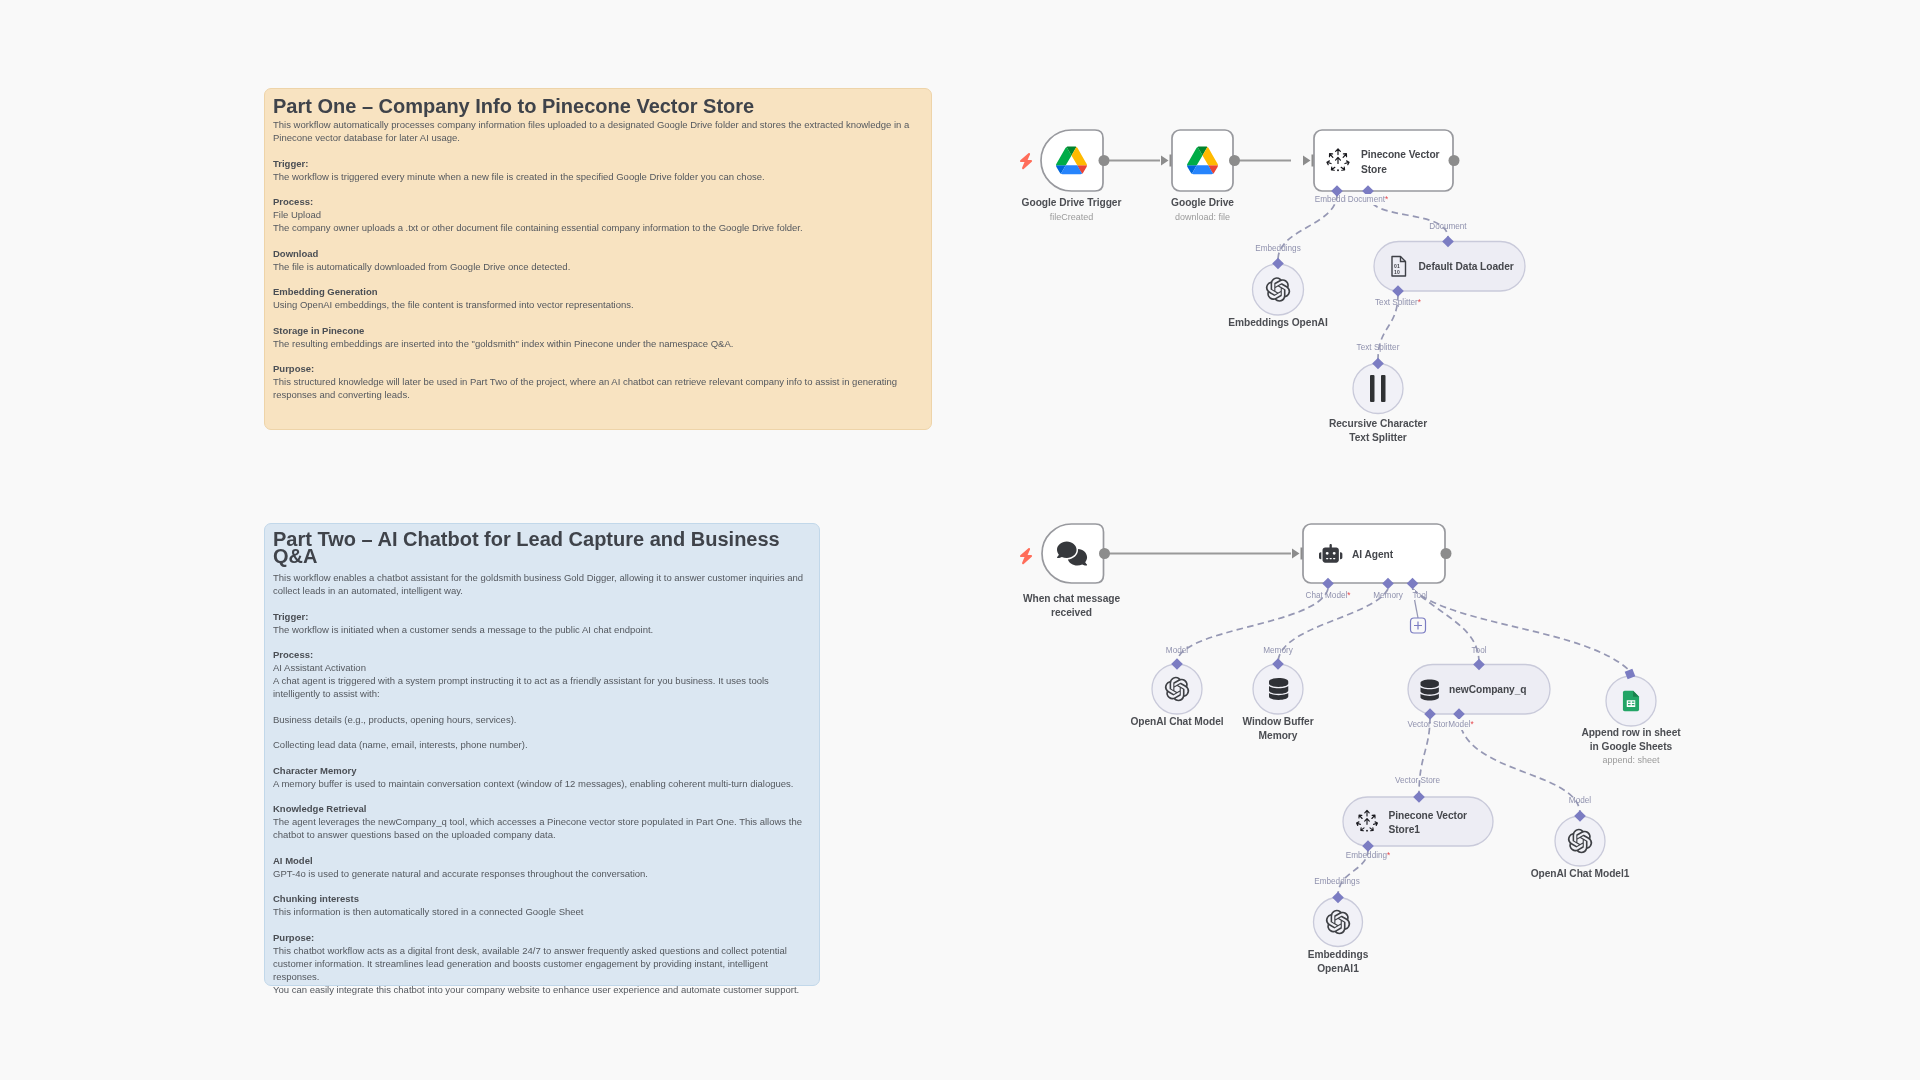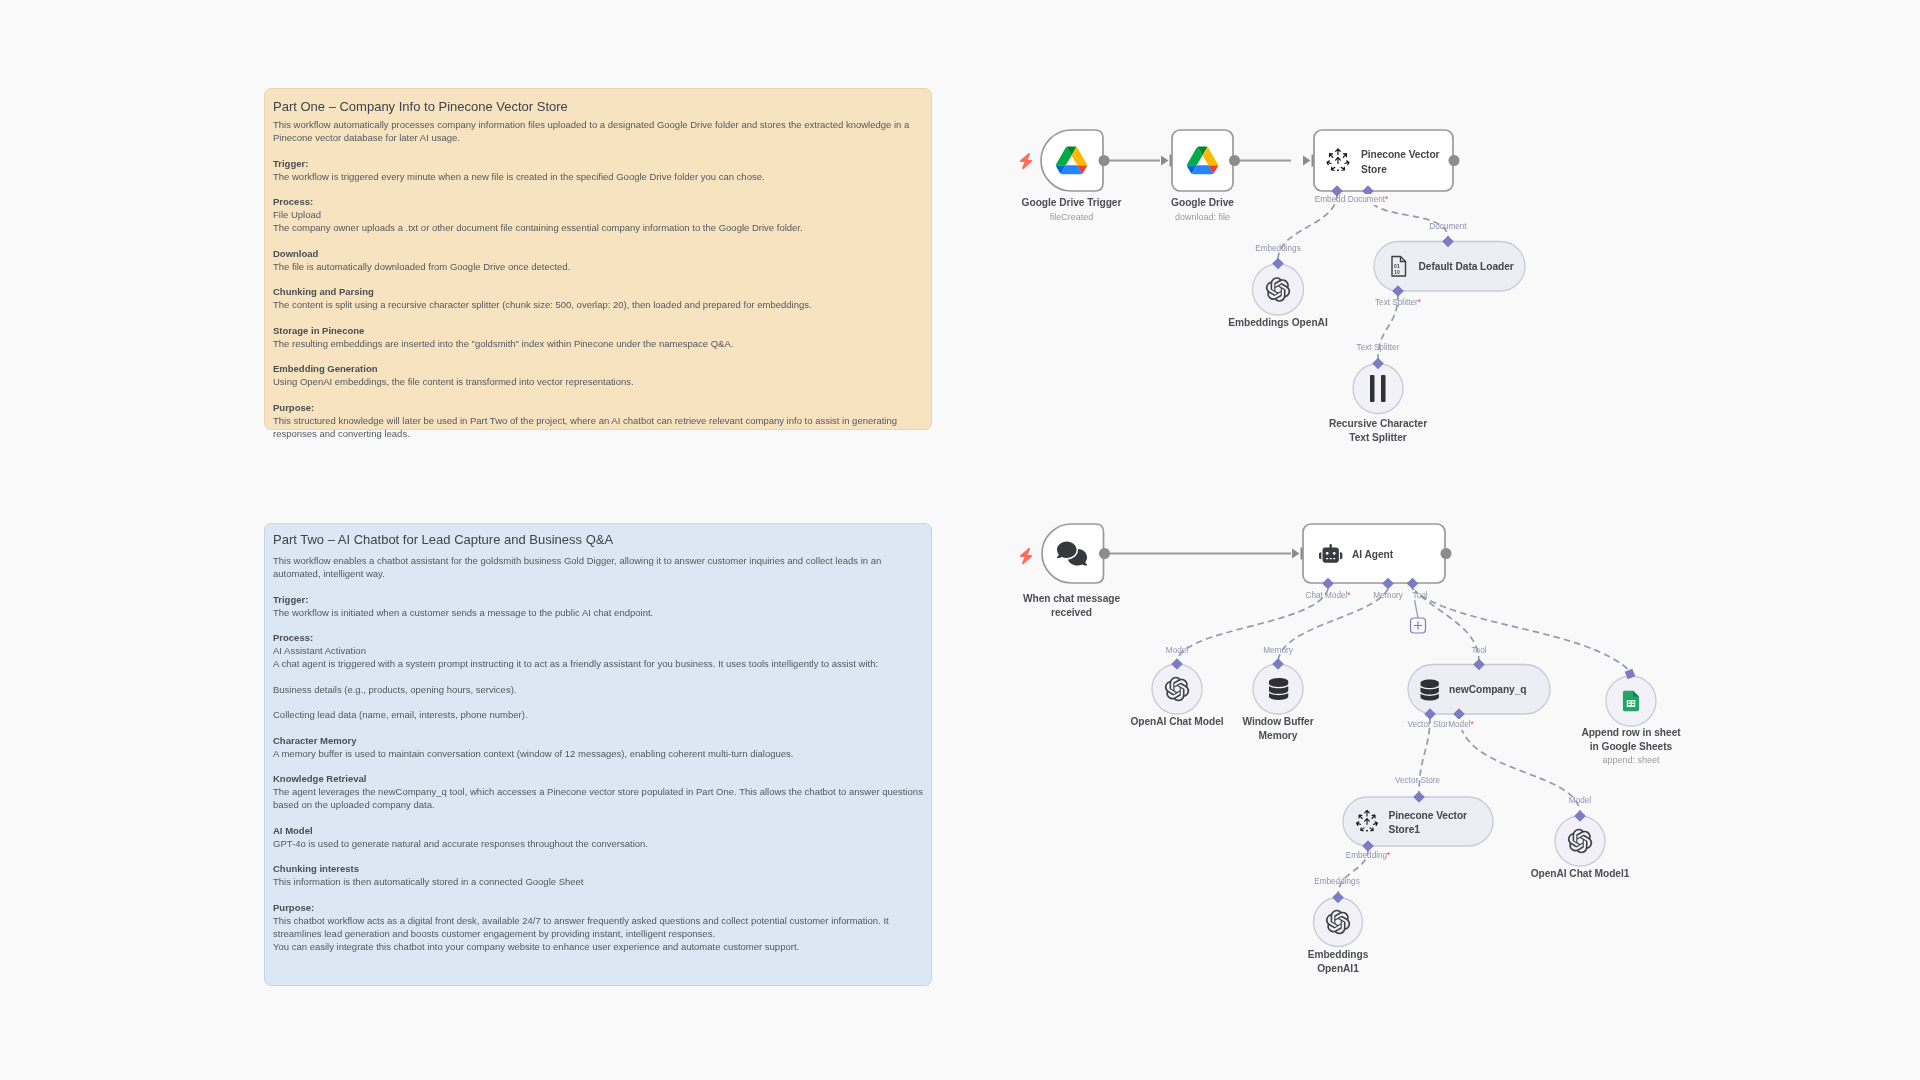--- a/index.html
+++ b/index.html
@@ -1,40 +1,39 @@
 <!DOCTYPE html>
 <html><head>
 <meta charset="utf-8">
 <style>
 html,body{margin:0;padding:0;}
 body{width:1920px;height:1080px;background:#f9f9f9;font-family:"Liberation Sans",sans-serif;overflow:hidden;position:relative;}
 .sticky{position:absolute;box-sizing:border-box;border-radius:7px;padding:9px 8px;}
 #s1{left:264px;top:88px;width:668px;height:342px;background:#f8e3c1;border:1px solid #eed4a9;}
-#s2{left:264px;top:523px;width:668px;height:463px;background:#dbe7f2;border:1px solid #c2d8ea;padding-top:7px;}
-.sticky h2{font-size:13px;line-height:17px;font-weight:normal;color:#3f434a;margin:0 0 6px 0;}
+#s2{left:264px;top:523px;width:556px;height:463px;background:#dbe7f2;border:1px solid #c2d8ea;padding-top:7px;}
+.sticky h2{font-size:20px;line-height:17px;font-weight:bold;color:#3f434a;margin:0 0 6px 0;}
 #s1 h2{margin-bottom:3px;}
 .sticky p{font-size:9.5px;line-height:13px;color:#54585e;margin:0 0 12.5px 0;}
 .sticky b{color:#4a4e54;}
 svg text{font-family:"Liberation Sans",sans-serif;}
 .nlab{font-size:10.2px;font-weight:bold;fill:#4c4e53;letter-spacing:-0.05px;}
 .slab{font-size:9px;fill:#9b9b9b;}
 .plab{font-size:8.2px;fill:#9092ae;}
 .ntext{font-size:10.2px;font-weight:bold;fill:#45474c;letter-spacing:-0.05px;}
 </style>
 </head>
 <body>
 <div class="sticky" id="s1">
 <h2>Part One – Company Info to Pinecone Vector Store</h2>
 <p>This workflow automatically processes company information files uploaded to a designated Google Drive folder and stores the extracted knowledge in a Pinecone vector database for later AI usage.</p>
 <p><b>Trigger:</b><br>The workflow is triggered every minute when a new file is created in the specified Google Drive folder you can chose.</p>
 <p><b>Process:</b><br>File Upload<br>The company owner uploads a .txt or other document file containing essential company information to the Google Drive folder.</p>
 <p><b>Download</b><br>The file is automatically downloaded from Google Drive once detected.</p>
-<p><b>Chunking and Parsing</b><br>The content is split using a recursive character splitter (chunk size: 500, overlap: 20), then loaded and prepared for embeddings.</p>
+<p><b>Embedding Generation</b><br>Using OpenAI embeddings, the file content is transformed into vector representations.</p>
 <p><b>Storage in Pinecone</b><br>The resulting embeddings are inserted into the "goldsmith" index within Pinecone under the namespace Q&amp;A.</p>
-<p><b>Embedding Generation</b><br>Using OpenAI embeddings, the file content is transformed into vector representations.</p>
 <p><b>Purpose:</b><br>This structured knowledge will later be used in Part Two of the project, where an AI chatbot can retrieve relevant company info to assist in generating responses and converting leads.</p>
 </div>
 <div class="sticky" id="s2">
 <h2>Part Two – AI Chatbot for Lead Capture and Business Q&amp;A</h2>
 <p>This workflow enables a chatbot assistant for the goldsmith business Gold Digger, allowing it to answer customer inquiries and collect leads in an automated, intelligent way.</p>
 <p><b>Trigger:</b><br>The workflow is initiated when a customer sends a message to the public AI chat endpoint.</p>
 <p><b>Process:</b><br>AI Assistant Activation<br>A chat agent is triggered with a system prompt instructing it to act as a friendly assistant for you business. It uses tools intelligently to assist with:</p>
 <p>Business details (e.g., products, opening hours, services).</p>
 <p>Collecting lead data (name, email, interests, phone number).</p>
 <p><b>Character Memory</b><br>A memory buffer is used to maintain conversation context (window of 12 messages), enabling coherent multi-turn dialogues.</p>

